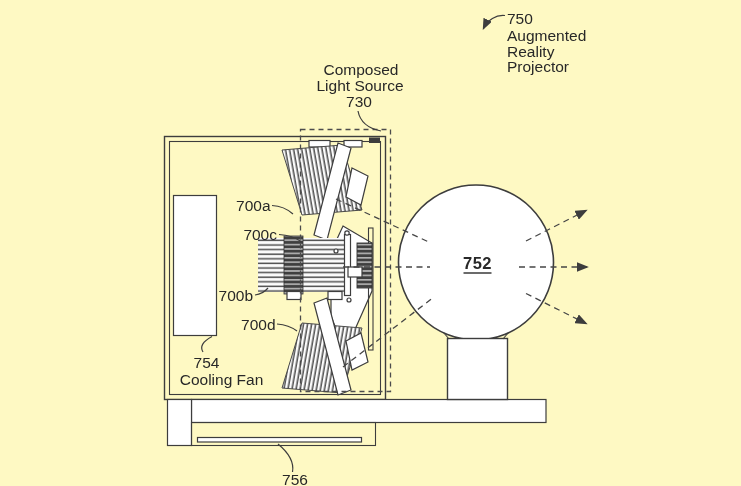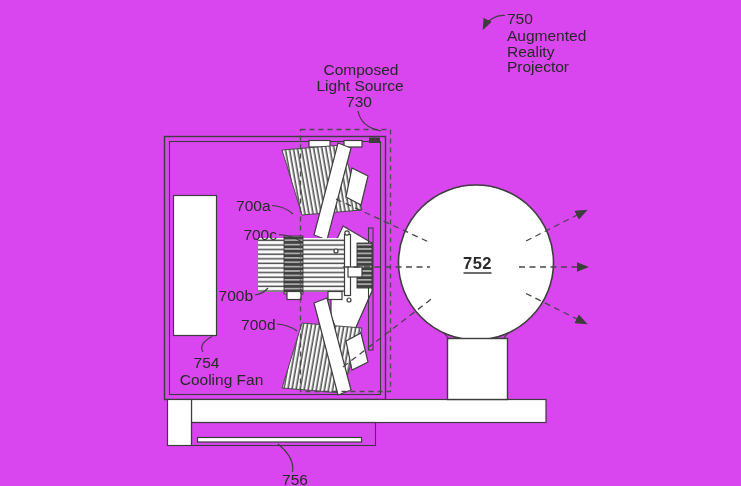--- a/index.html
+++ b/index.html
@@ -1,18 +1,18 @@
 <!DOCTYPE html>
 <html><head>
 <meta charset="utf-8">
 <style>
   html, body { margin: 0; padding: 0; background: #ffffff; }
   .stage {
     width: 741px; height: 486px; position: relative;
-    background: #d946ef; overflow: hidden;
+    background: #fef9c3; overflow: hidden;
     font-family: "Liberation Sans", sans-serif;
   }
   svg { display: block; }
   text {
     font-family: "Liberation Sans", sans-serif;
     font-size: 15.5px;
     fill: #282828;
   }
   .lbl-ref { font-size: 15.5px; }
   .lbl-752 { font-size: 16.5px; font-weight: 600; letter-spacing: 0.5px; }

